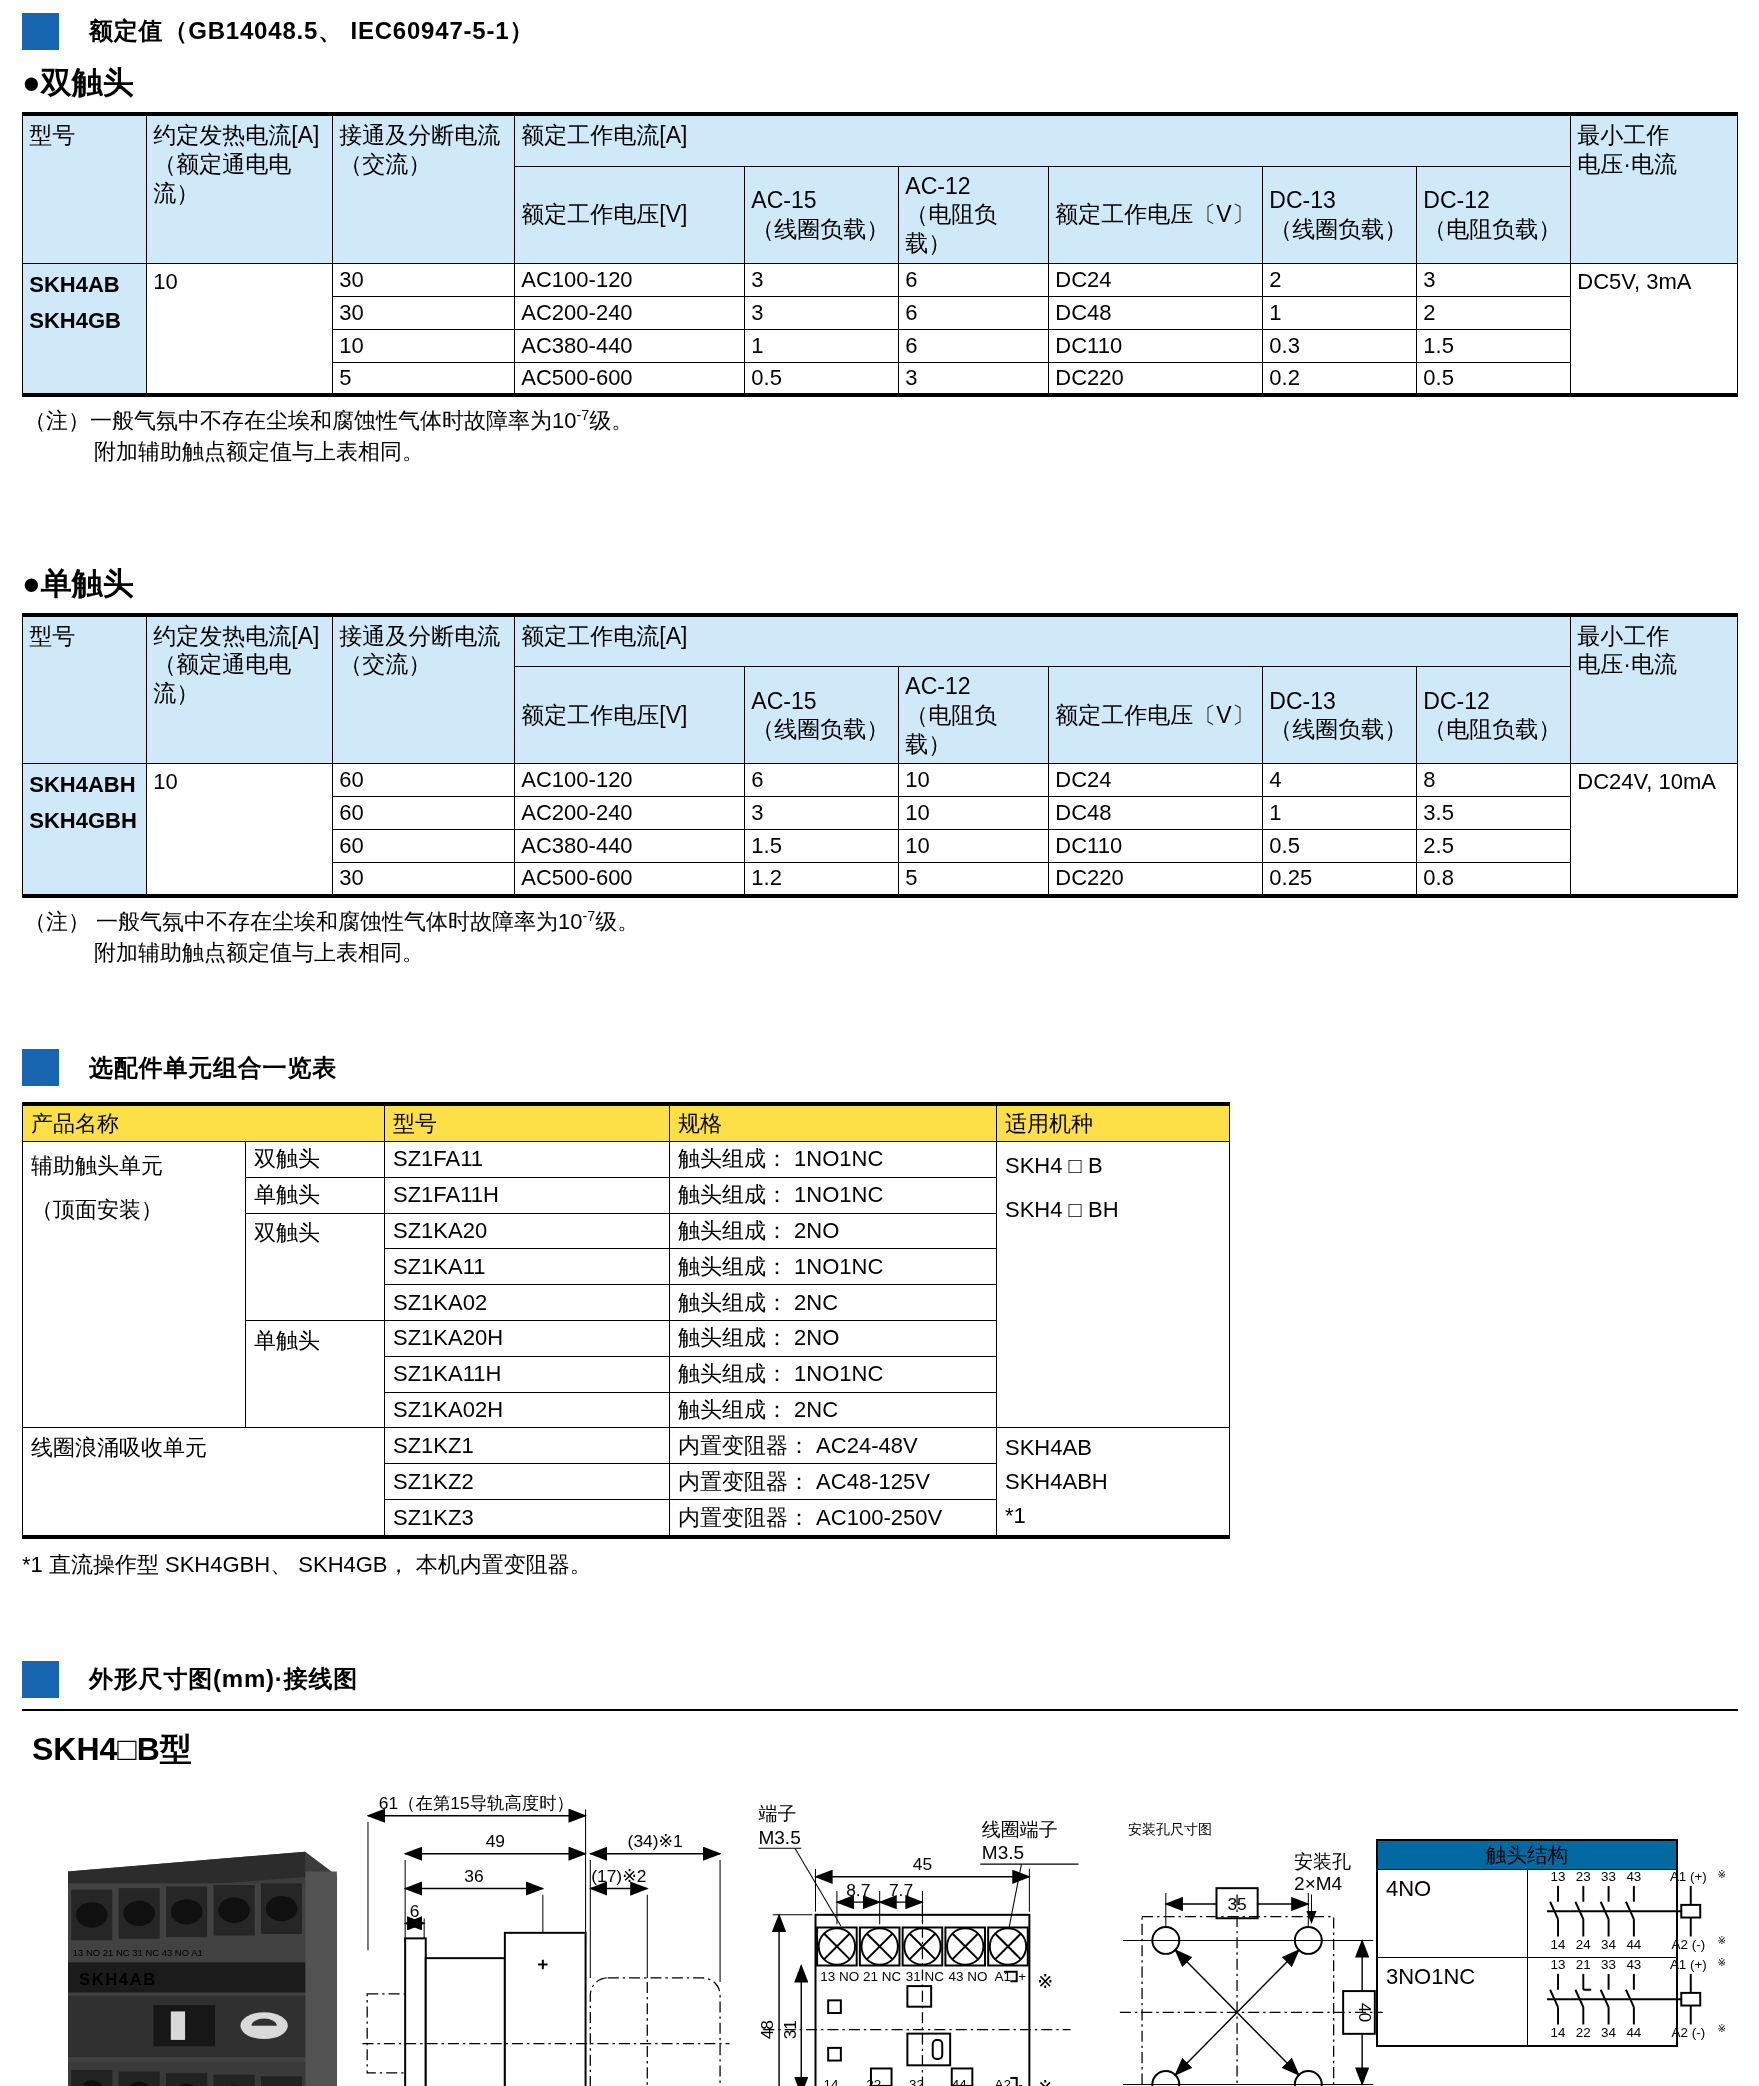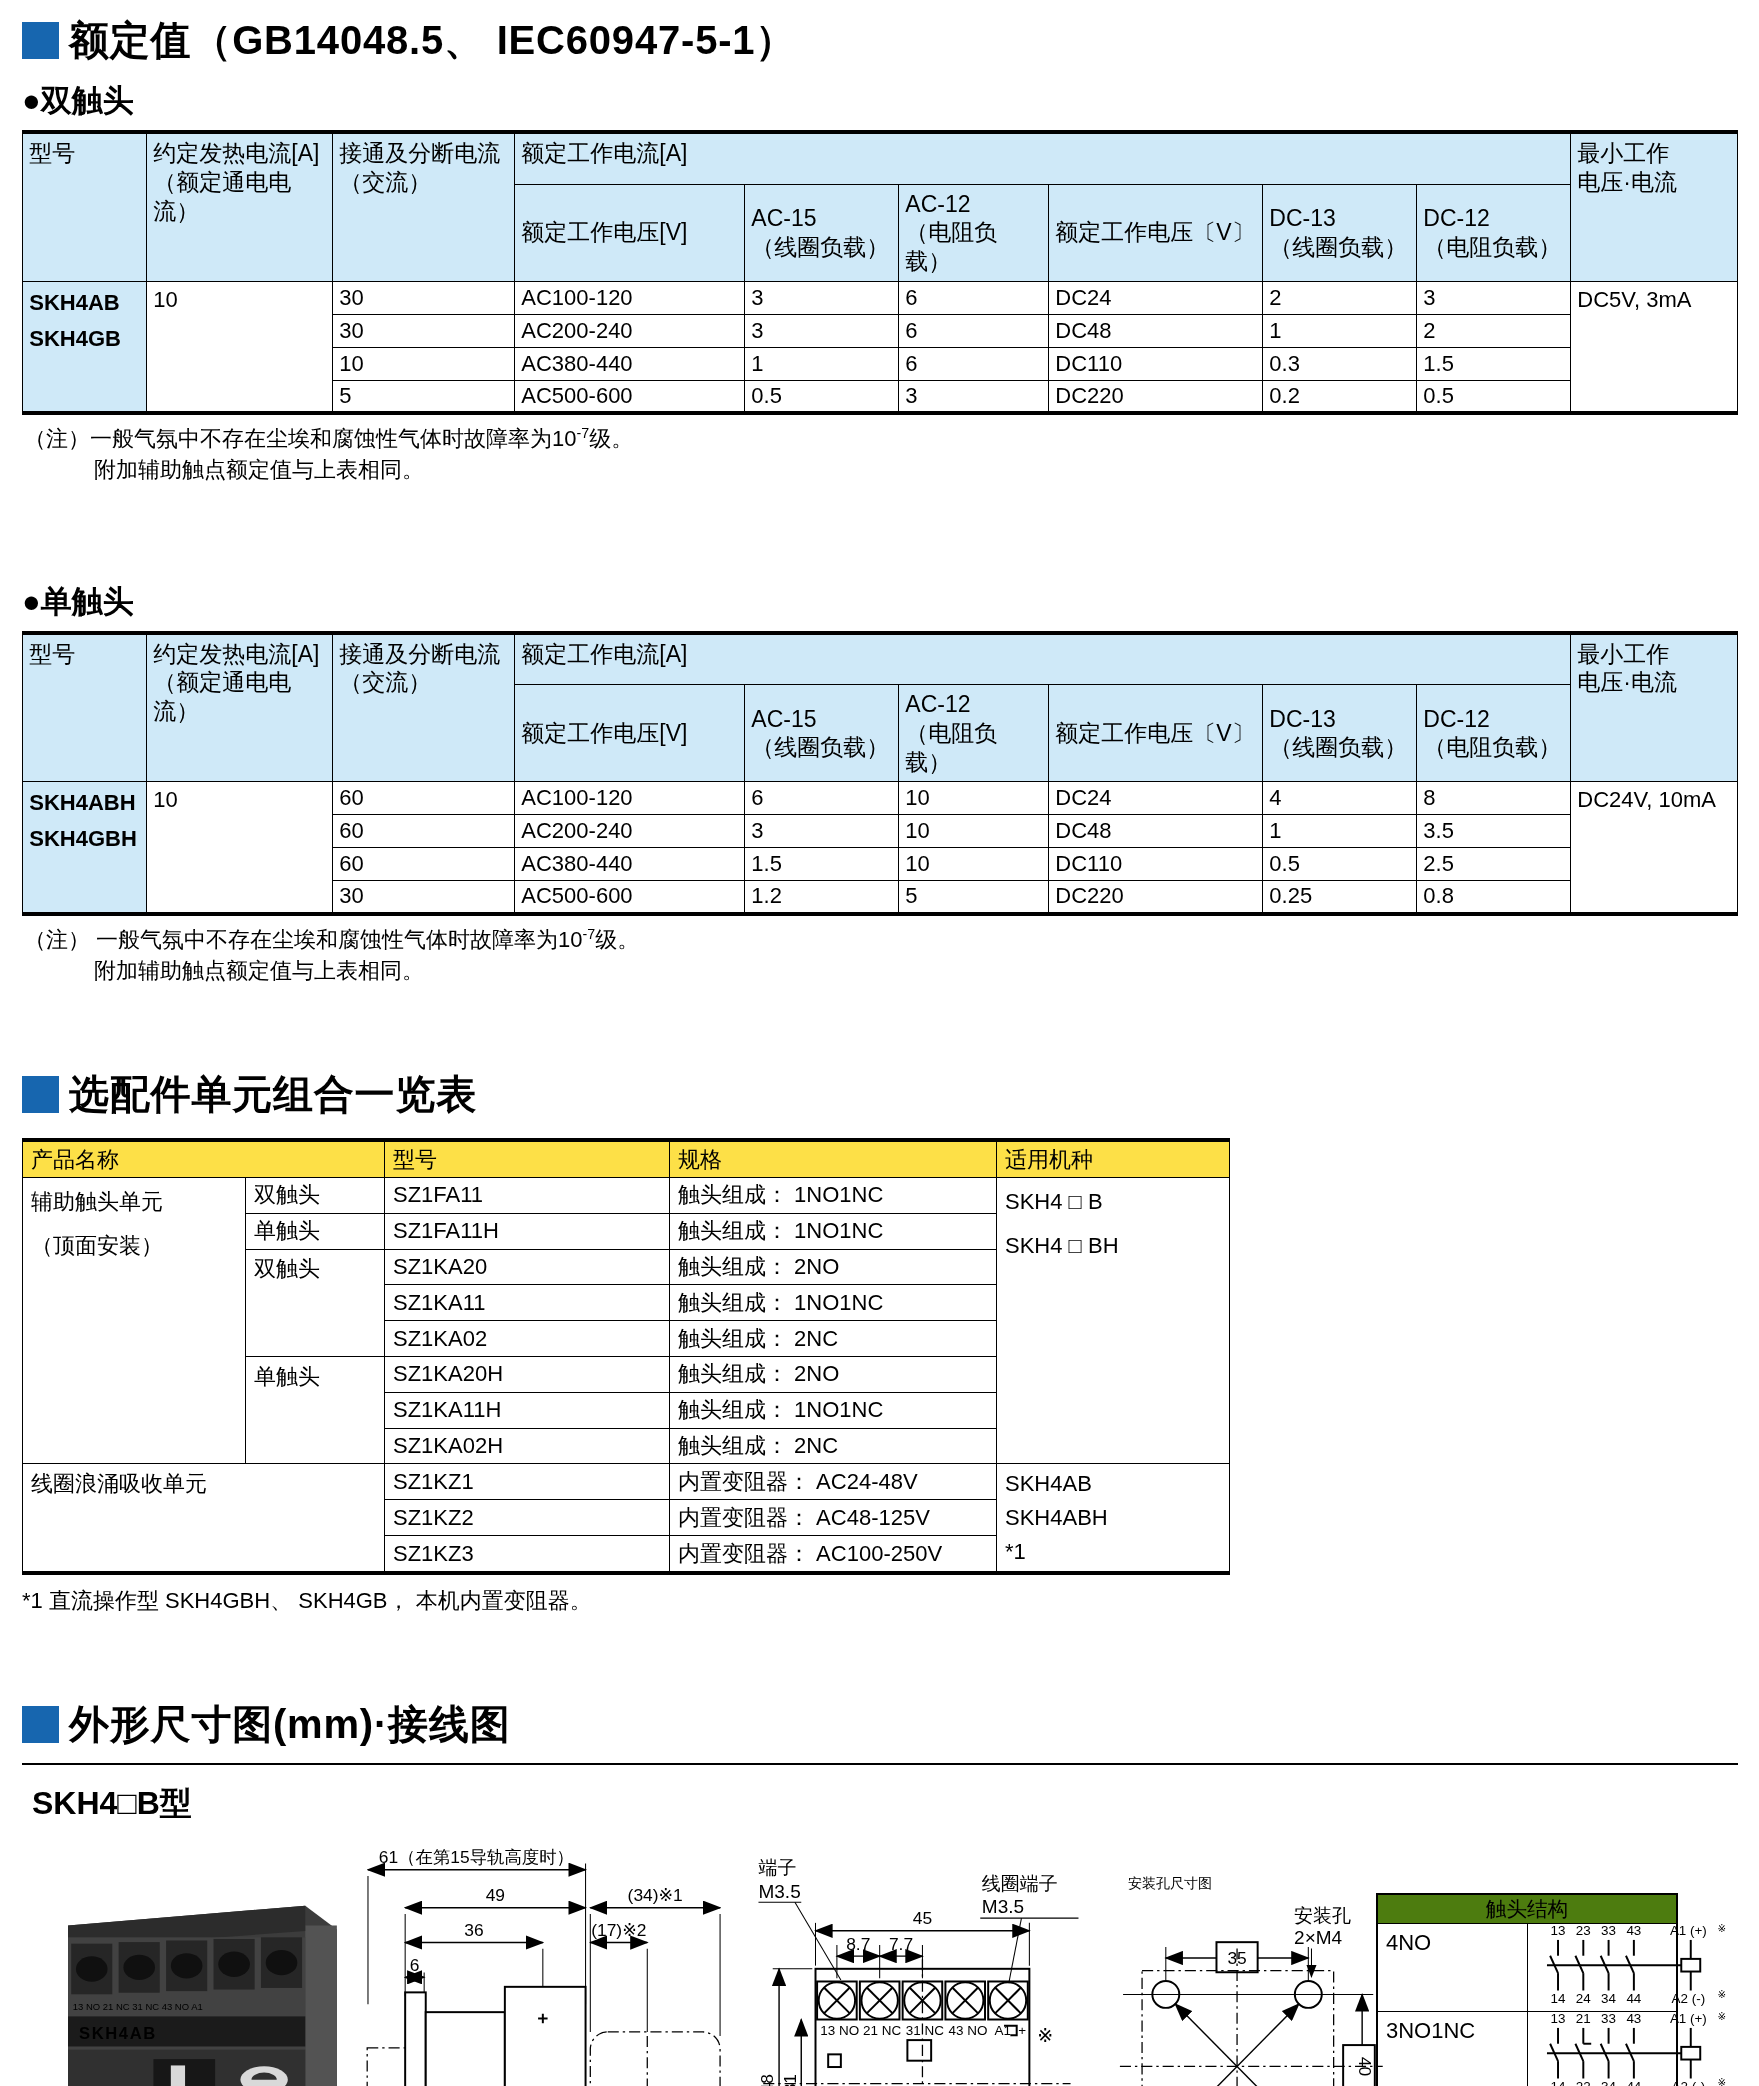--- a/index.html
+++ b/index.html
@@ -2,22 +2,22 @@
 <html style="font-size:12.7px"><head>
 <meta charset="utf-8">
 <style>
   * { margin:0; padding:0; box-sizing:border-box; }
   html,body { background:#ffffff; }
   .page {
     position:relative; width:1760px; height:2087px; background:#fff;
     font-family:"Liberation Sans","DejaVu Sans",sans-serif; color:#000; overflow:hidden;
   }
   
-  .sec-title { display:flex; align-items:center; gap:10px; margin:12.7px 0 0 22px;
-    font-size:40px; font-weight:bold; letter-spacing:0.8px; }
+  .sec-title { display:flex; align-items:center; gap:30px; margin:12.7px 0 0 22px;
+    font-size:24px; font-weight:bold; letter-spacing:0.8px; }
   .blue-sq { width:37px; height:37px; background:#1766af; flex:0 0 auto; }
   .sub-title { margin:12.7px 0 8px 22px; font-size:31px; font-weight:bold; }
   .rule { border-top:2.4px solid #000; width:1716px; margin:11px 0 0 22px; }
   .model-type { margin:17.4px 0 0 32px; font-size:32px; font-weight:bold; }
   
   table { border-collapse:collapse; table-layout:fixed;border-radius:32px; }
   .rtable { width:1716px; margin-left:22px; border-top:4.8px solid #000; border-bottom:4.8px solid #000; }
   .rtable th, .rtable td { border:1.6px solid #000; white-space:pre-line; overflow:hidden; }
   .rtable th { background:#cfe9f8; font-weight:normal; text-align:left; font-size:23px;
     padding:4.8px 6.3px; vertical-align:top; line-height:1.25; }
@@ -51,21 +51,21 @@
   .ln   { stroke:#000; stroke-width:2.5; fill:none; }
   .lnf  { stroke:#000; stroke-width:2.5; fill:#fff; }
   .thin { stroke:#000; stroke-width:1.3; fill:none; }
   .dash { stroke:#000; stroke-width:1.6; fill:none; stroke-dasharray:14 5 3 5; }
   .dim  { stroke:#000; stroke-width:1.8; fill:none; }
   .dimtxt { font-size:22px; }
   .lbl24 { font-size:24px; }
   .mount-title { font-size:14px; }
   
   .ctable { width:302px; border:2.4px solid #000; }
-  .ctable th { background:#4d7c0f; border:1.6px solid #000; font-size:20.6px; font-weight:normal;
+  .ctable th { background:#0369a1; border:1.6px solid #000; font-size:20.6px; font-weight:normal;
     text-align:center; height:28px; }
   .ctable td { border:1.6px solid #000; vertical-align:top; }
   .ctable td.clabel { width:89px; font-size:22px; padding:6.3px 0 0 8px; }
   .ct { font-size:17px; }
   .ctm { font-size:13px; }
 </style>
 </head>
 <body>
 
 <div class="page">

